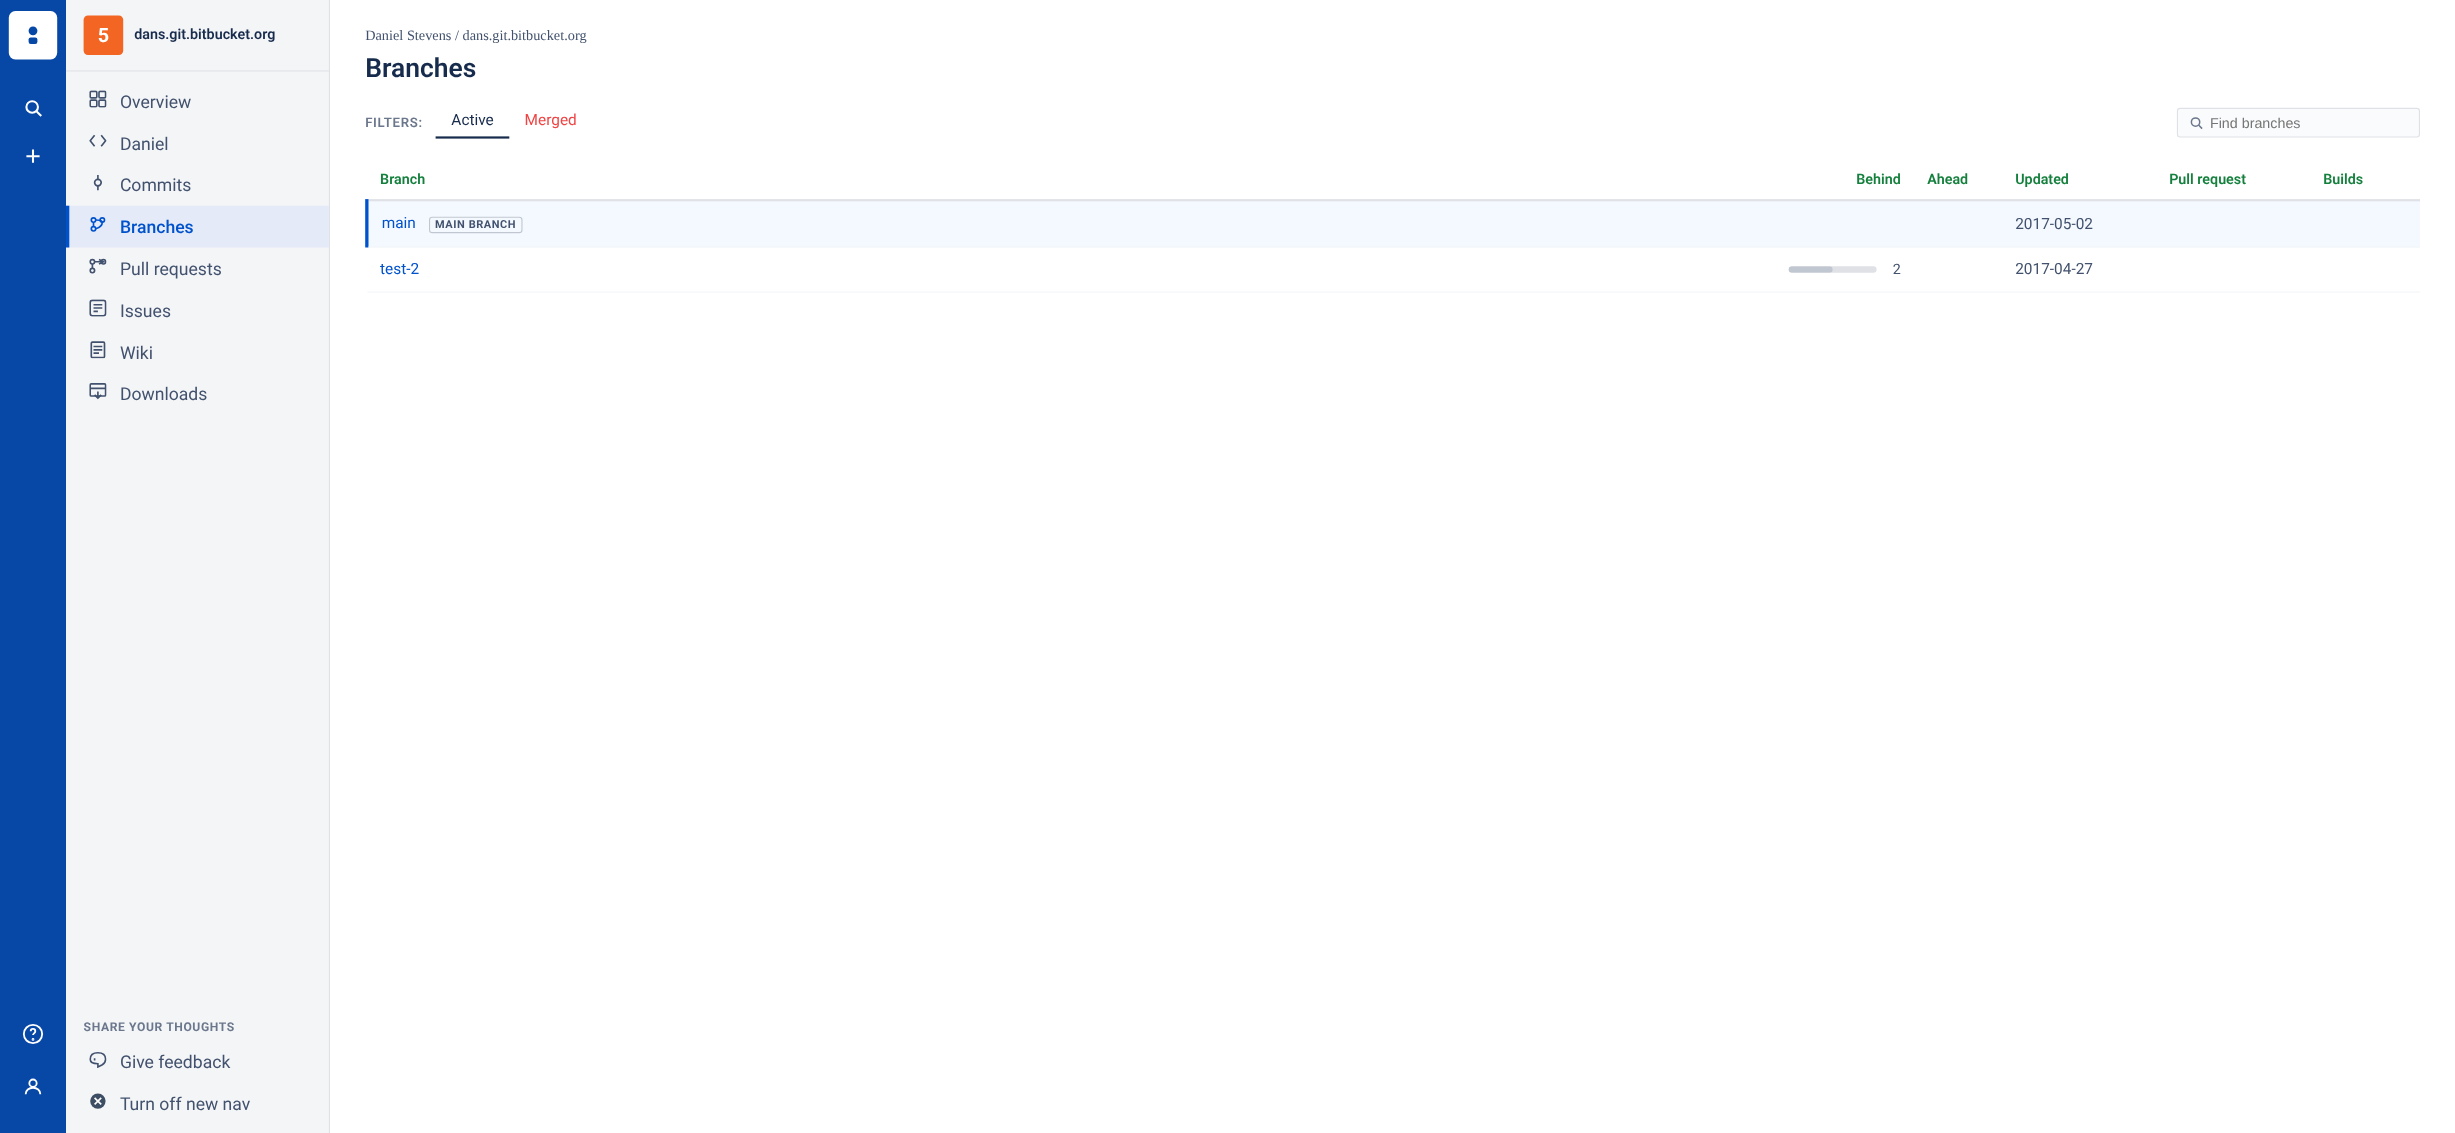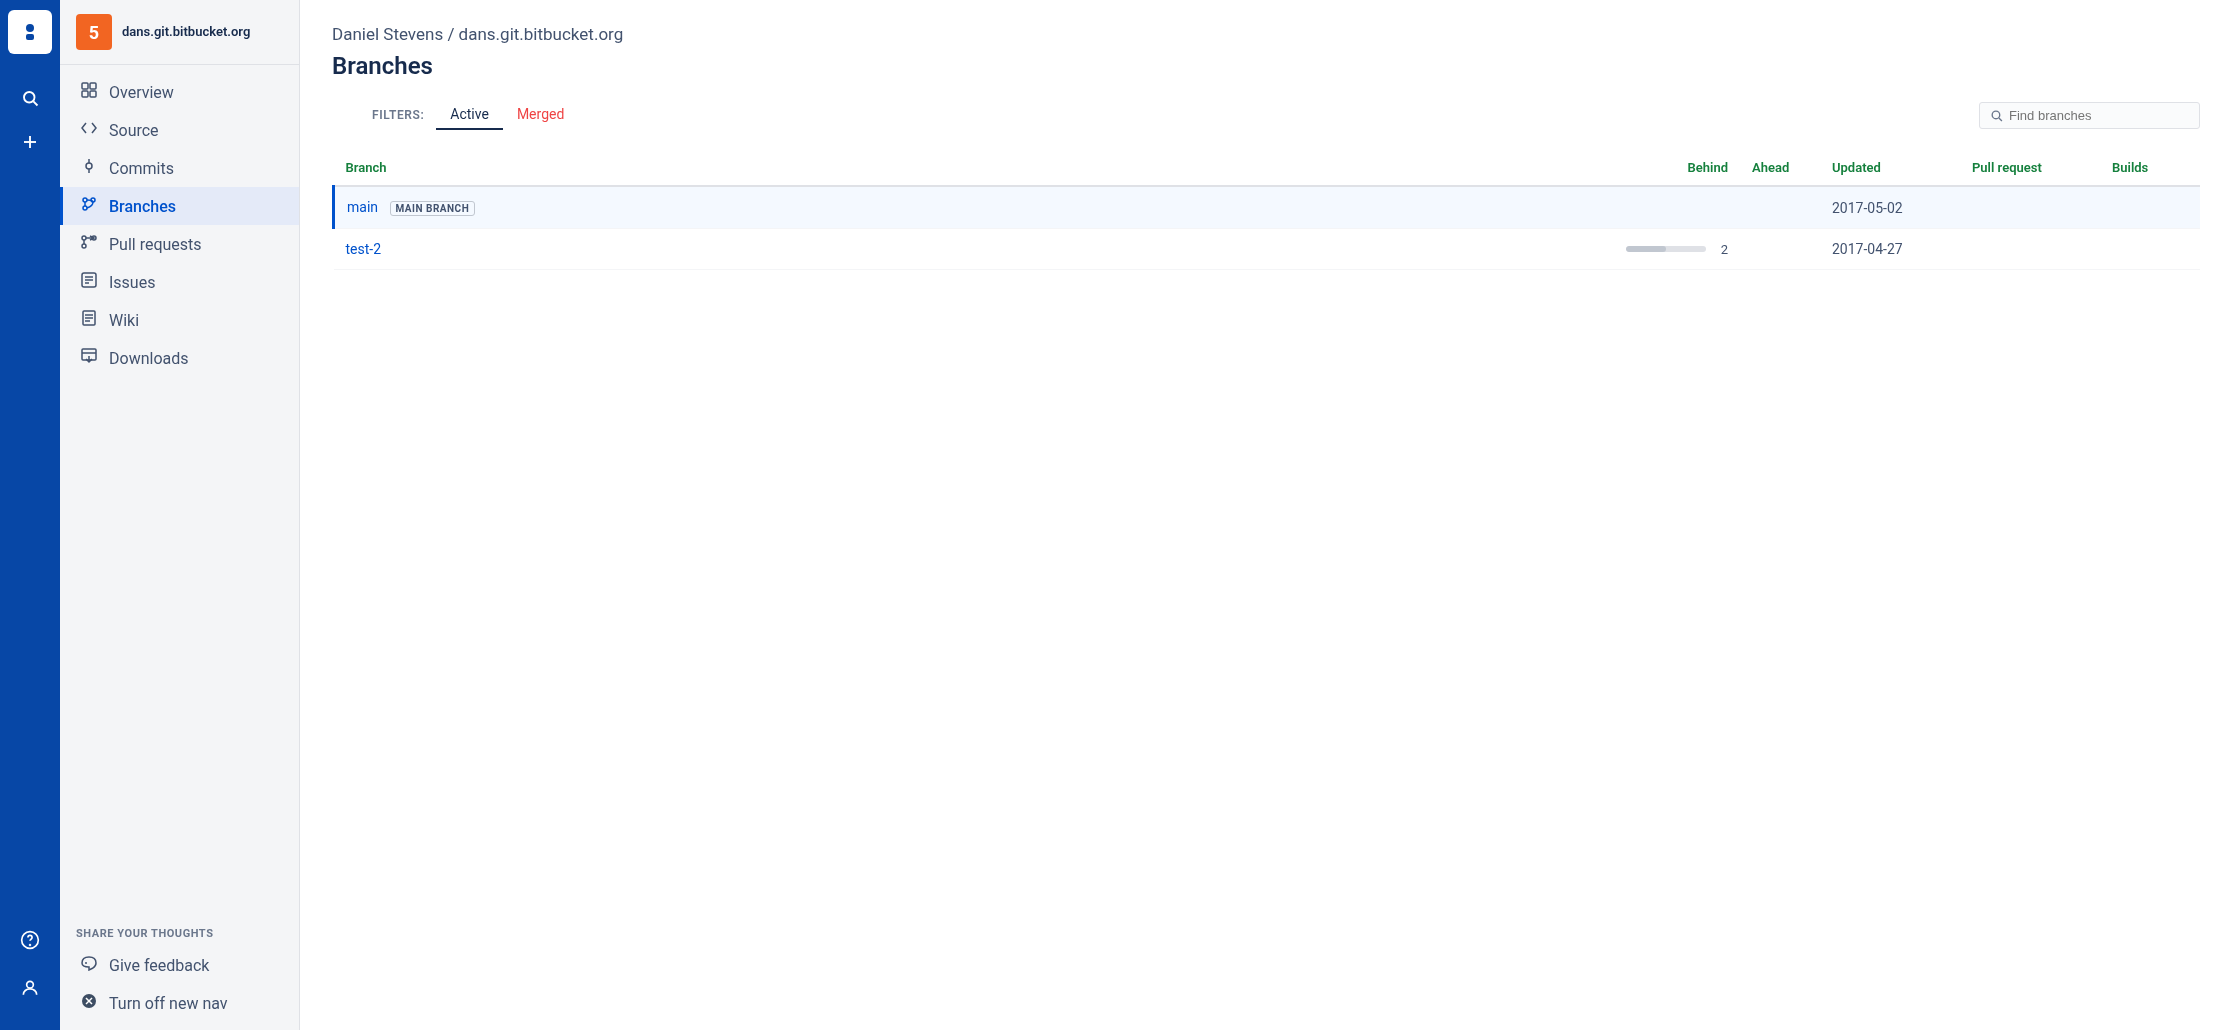--- a/index.html
+++ b/index.html
@@ -96,23 +96,24 @@
     .sidebar-bottom { padding-bottom: 8px; }
 
     
     .main {
       flex: 1;
       overflow-y: auto;
       background: #fff;
       padding: 24px 32px;
     }
     .breadcrumb {
-      font-size: 17px;
+      font-size: 13px;
       color: #42526e;
       margin-bottom: 8px;
+      font-family: Liberation Serif, serif;
     }
     .breadcrumb span { color: #42526e; }
     .page-title {
       font-size: 24px;
       font-weight: 600;
       color: #172b4d;
       margin-bottom: 20px;
     }
     
     .filters-row {
@@ -125,21 +126,20 @@
       display: flex;
       align-items: center;
       gap: 0;
     }
     .filters-label {
       font-size: 12px;
       color: #6b778c;
       font-weight: 600;
       margin-right: 12px;
       letter-spacing: 0.05em;
-      margin-left: 40px;
     }
     .filter-tab {
       padding: 6px 14px;
       font-size: 14px;
       color: #ef4444;
       cursor: pointer;
       border-bottom: 2px solid transparent;
     }
     .filter-tab.active {
       color: #172b4d;
@@ -277,21 +277,21 @@
       </span>
       <span>Overview</span>
     </div>
     <div class="nav-item">
       <span class="nav-icon">
         <svg width="16" height="16" viewBox="0 0 16 16" fill="none" stroke="currentColor" stroke-width="1.5">
           <polyline points="5,3 1,8 5,13"></polyline>
             <polyline points="11,3 15,8 11,13"></polyline>
         </svg>
       </span>
-      <span>Source</span>
+      <span>Daniel</span>
     </div>
     <div class="nav-item">
       <span class="nav-icon">
         <svg width="16" height="16" viewBox="0 0 16 16" fill="none" stroke="currentColor" stroke-width="1.5">
           <circle cx="8" cy="8" r="3"></circle>
           <line x1="8" y1="1" x2="8" y2="5"></line>
             <line x1="8" y1="11" x2="8" y2="15"></line>
         </svg>
       </span>
       <span>Commits</span>

